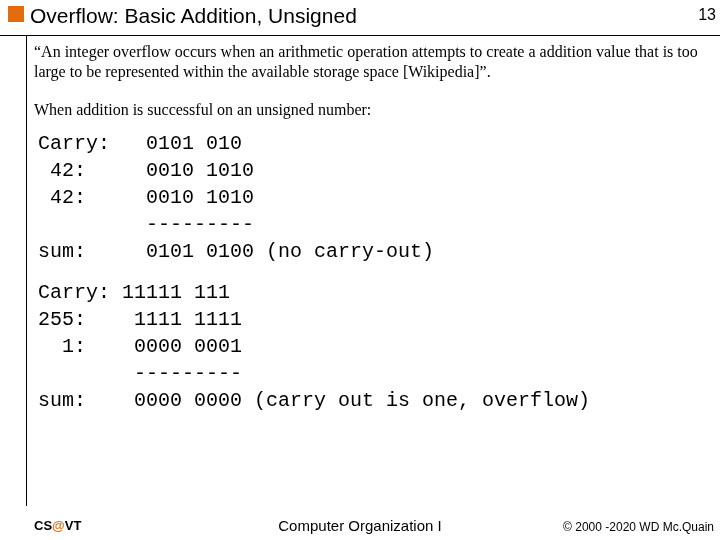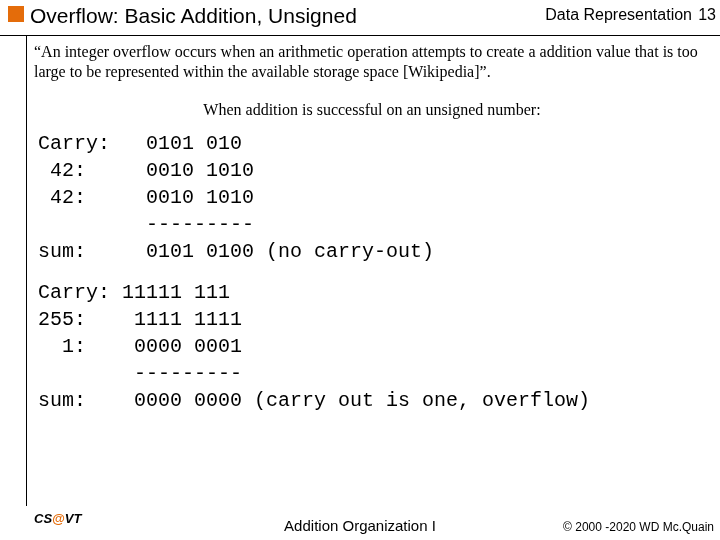--- a/index.html
+++ b/index.html
@@ -60,43 +60,42 @@
   }
   .content {
     position: absolute;
     top: 42px;
     left: 34px;
     right: 10px;
     font-size: 16px;
     line-height: 1.25;
   }
   .quote { margin-bottom: 18px; }
-  .para { margin-bottom: 10px; margin-top: 6px; text-align: center; }
+  .para { margin-bottom: 10px; margin-top: 6px; }
   .code {
     font-family: "Courier New", Courier, monospace;
     font-size: 20px;
     white-space: pre;
     margin: 6px 0 14px 4px;
     line-height: 1.35;
   }
   .footer {
     position: absolute;
     bottom: 6px;
     left: 0;
     right: 0;
     height: 20px;
     font-family: Arial, Helvetica, sans-serif;
     font-size: 13px;
   }
   .fleft {
     position: absolute;
     left: 34px;
-    bottom: 8px;
+    bottom: 1px;
     font-weight: bold;
-    font-style: italic;
   }
   .fcenter {
     position: absolute;
     left: 0; right: 0;
     text-align: center;
     bottom: 0;
     font-size: 15px;
   }
   .fright {
     position: absolute;
@@ -106,21 +105,20 @@
   }
   .at { color: #e46c0a; }
 </style>
 </head>
 <body>
 
 <div class="bullet"></div>
 
 <div class="header">
   <div class="title">Overflow: Basic Addition, Unsigned</div>
-  <div class="section">Data Representation</div>
   <div class="pagenum">13</div>
 </div>
 
 <div class="leftbar"></div>
 
 <div class="content">
   <div class="quote">“An integer overflow occurs when an arithmetic operation attempts to create a addition value that is too large to be represented within the available storage space [Wikipedia]”.</div>
   <div class="para">When addition is successful on an unsigned number:</div>
   <div class="code">Carry:   0101 010
  42:     0010 1010
@@ -131,15 +129,15 @@
 255:    1111 1111
   1:    0000 0001
         ---------
 sum:    0000 0000 (carry out is one, overflow)</div>
 </div>
 
 <div class="footer">
   <div class="fleft">
     <span>CS</span><span class="at">@</span><span>VT</span>
   </div>
-  <div class="fcenter">Addition Organization I</div>
+  <div class="fcenter">Computer Organization I</div>
   <div class="fright">© 2000 -2020  WD Mc.Quain</div>
 </div>
 
 </body></html>

